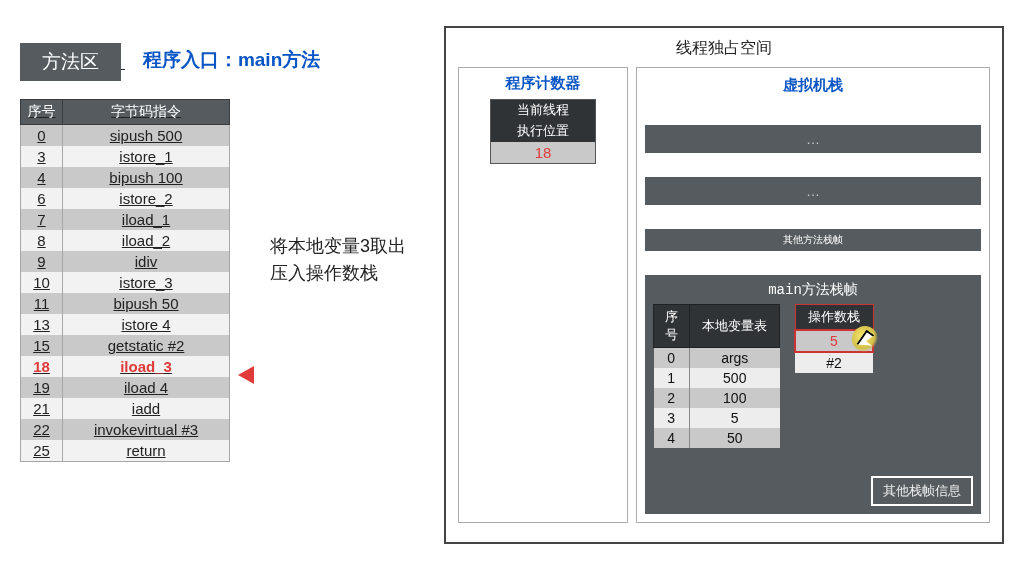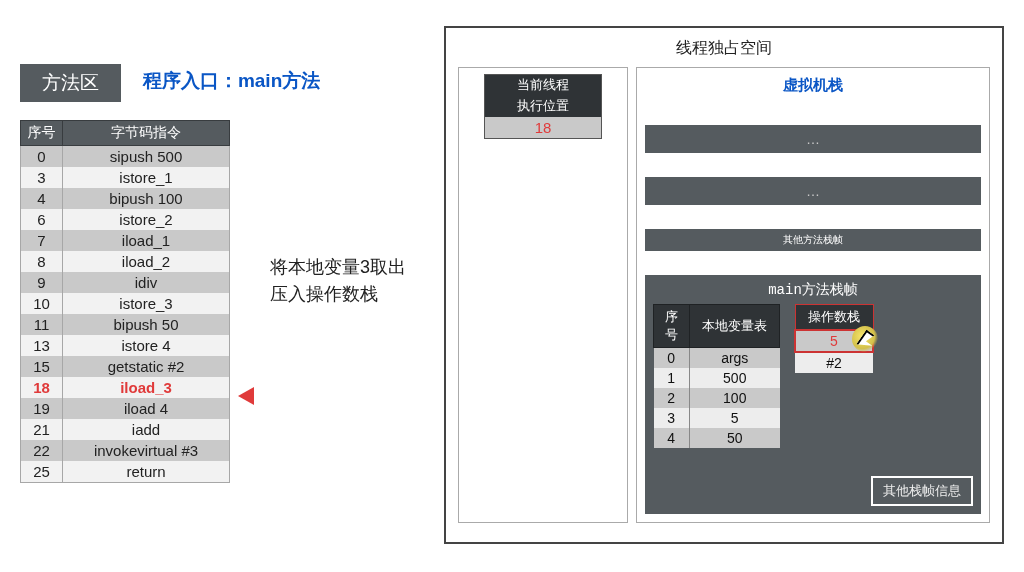--- a/index.html
+++ b/index.html
@@ -10,22 +10,23 @@
     height: 572px;
     position: relative;
     font-size: 14px;
     color: #222;
   }
 
   
   .left {
     position: absolute;
     left: 20px;
-    top: 64px;
+    top: 43px;
     width: 420px;
+    text-decoration: underline;
   }
   .method-area-tag {
     display: inline-block;
     background: #555b5f;
     color: #fff;
     padding: 6px 22px;
     font-size: 19px;
     margin-bottom: 8px;
   }
   .entry-label {
@@ -118,21 +119,21 @@
   }
   .sub-title {
     text-align: center;
     color: #0a56c5;
     font-size: 15px;
     font-weight: bold;
     margin-bottom: 6px;
   }
 
   .pc-inner {
-    width: 118px;
+    width: 106px;
     margin: 0 auto;
     border: 1px solid #555;
   }
   .pc-inner .hdr {
     background: #2f3336;
     color: #fff;
     text-align: center;
     font-size: 13px;
     line-height: 1.3;
     padding: 2px 0;
@@ -329,20 +330,21 @@
     <div>将本地变量3取出</div>
     <div>压入操作数栈</div>
   </div>
 </div>
 
 <div class="thread-panel">
   <div class="thread-title">线程独占空间</div>
   <div class="thread-body">
 
     <div class="pc-box">
+      <div class="sub-title">程序计数器</div>
       <div class="pc-inner">
         <div class="hdr">当前线程</div>
         <div class="hdr">执行位置</div>
         <div class="val">18</div>
       </div>
     </div>
 
     <div class="vm-box">
       <div class="sub-title">虚拟机栈</div>
       <div class="stack-bar">…</div>

